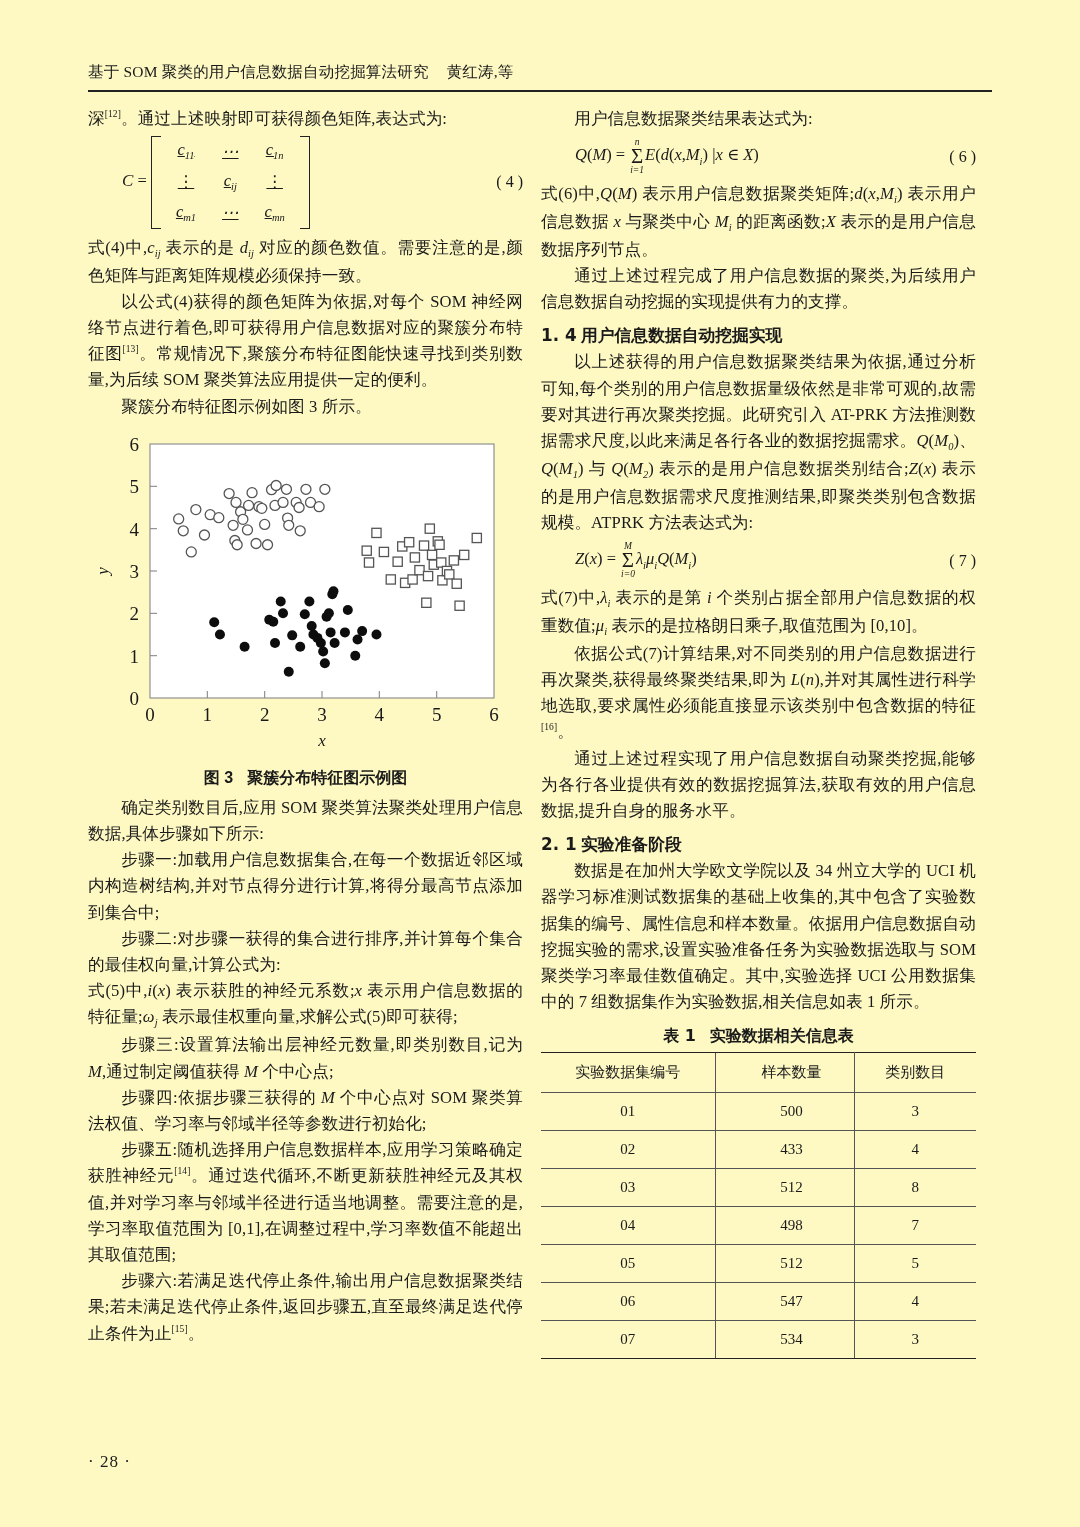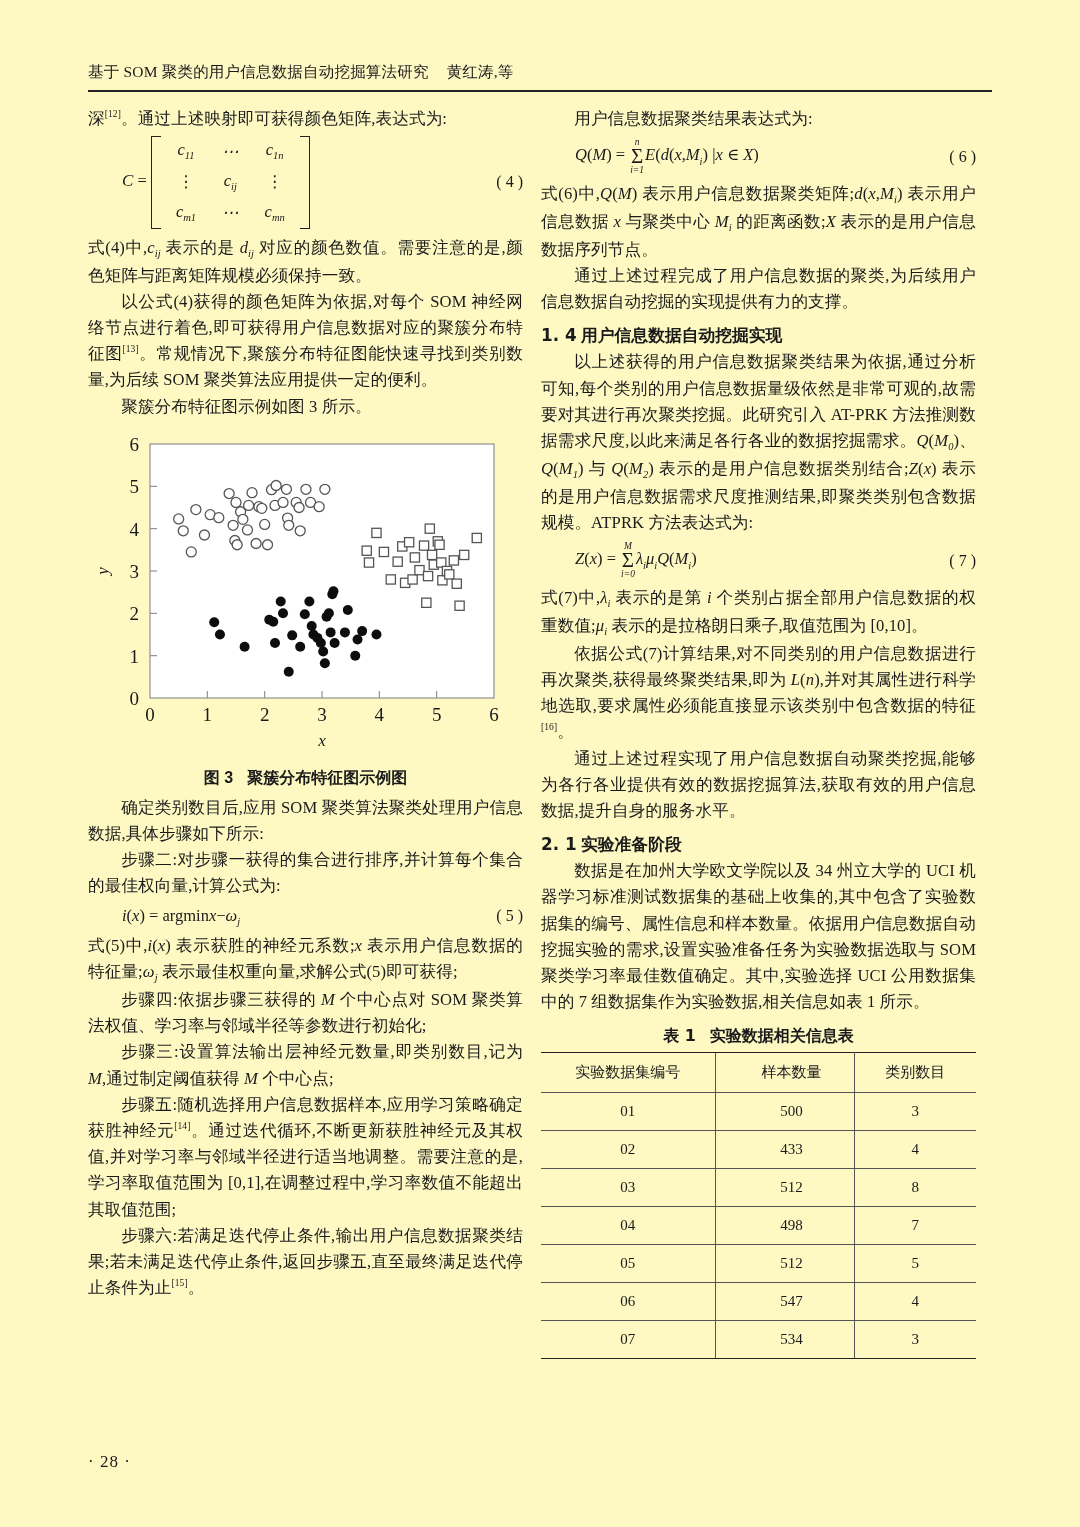--- a/index.html
+++ b/index.html
@@ -79,20 +79,21 @@
     width: 9px;
     align-self: stretch;
     border-top: 1.6px solid #222;
     border-bottom: 1.6px solid #222;
   }
   .brk.l { border-left: 1.6px solid #222; }
   .brk.r { border-right: 1.6px solid #222; }
   table.mgrid {
     border-collapse: collapse;
     margin: 0 2px;
+    text-decoration: underline;
   }
   table.mgrid td {
     padding: 5px 13px;
     text-align: center;
     font-style: italic;
     font-size: 16.5px;
     line-height: 1.1;
   }
   .sub { font-size: 10.5px; vertical-align: sub; font-style: italic; }
   .sum {
@@ -355,35 +356,30 @@
                 <rect x="384.2" y="103.38" width="9.2" height="9.2" fill="#ffffff" stroke="#555555" stroke-width="1.3"></rect>
               </g>
             </svg>
       <div class="figcap">
         <span>图 3</span><span class="sp"></span><span>聚簇分布特征图示例图</span>
       </div>
     </div>
 
     <p class="tx ind">确定类别数目后,应用 SOM 聚类算法聚类处理用户信息数据,具体步骤如下所示:</p>
 
+    <p class="tx ind">步骤一:加载用户信息数据集合,在每一个数据近邻区域内构造树结构,并对节点得分进行计算,将得分最高节点添加到集合中;</p>
 
     <p class="tx ind">步骤二:对步骤一获得的集合进行排序,并计算每个集合的最佳权向量,计算公式为:</p>
 
-    <div class="eq">
-      <div class="body">
-        <span class="it">i</span>(<span class="it">x</span>)&nbsp;=&nbsp;argmin<span class="it">x</span>−<span class="it">ω</span><span class="sub">j</span>
-      </div>
-      <div class="num">( 5 )</div>
-    </div>
 
     <p class="tx">式(5)中,<span class="it">i</span>(<span class="it">x</span>) 表示获胜的神经元系数;<span class="it">x</span> 表示用户信息数据的特征量;<span class="it">ω</span><span class="sub">j</span> 表示最佳权重向量,求解公式(5)即可获得;</p>
 
+    <p class="tx ind">步骤三:设置算法输出层神经元数量,即类别数目,记为 <span class="it">M</span>,通过制定阈值获得 <span class="it">M</span> 个中心点;</p>
+
     <p class="tx ind">步骤四:依据步骤三获得的 <span class="it">M</span> 个中心点对 SOM 聚类算法权值、学习率与邻域半径等参数进行初始化;</p>
-
-    <p class="tx ind">步骤三:设置算法输出层神经元数量,即类别数目,记为 <span class="it">M</span>,通过制定阈值获得 <span class="it">M</span> 个中心点;</p>
 
     <p class="tx ind">步骤五:随机选择用户信息数据样本,应用学习策略确定获胜神经元<sup>[14]</sup>。通过迭代循环,不断更新获胜神经元及其权值,并对学习率与邻域半径进行适当地调整。需要注意的是,学习率取值范围为 [0,1],在调整过程中,学习率数值不能超出其取值范围;</p>
 
     <p class="tx ind">步骤六:若满足迭代停止条件,输出用户信息数据聚类结果;若未满足迭代停止条件,返回步骤五,直至最终满足迭代停止条件为止<sup>[15]</sup>。</p>
 
    </div>
 
    <div class="col">
 
     <p class="tx ind">用户信息数据聚类结果表达式为:</p>

